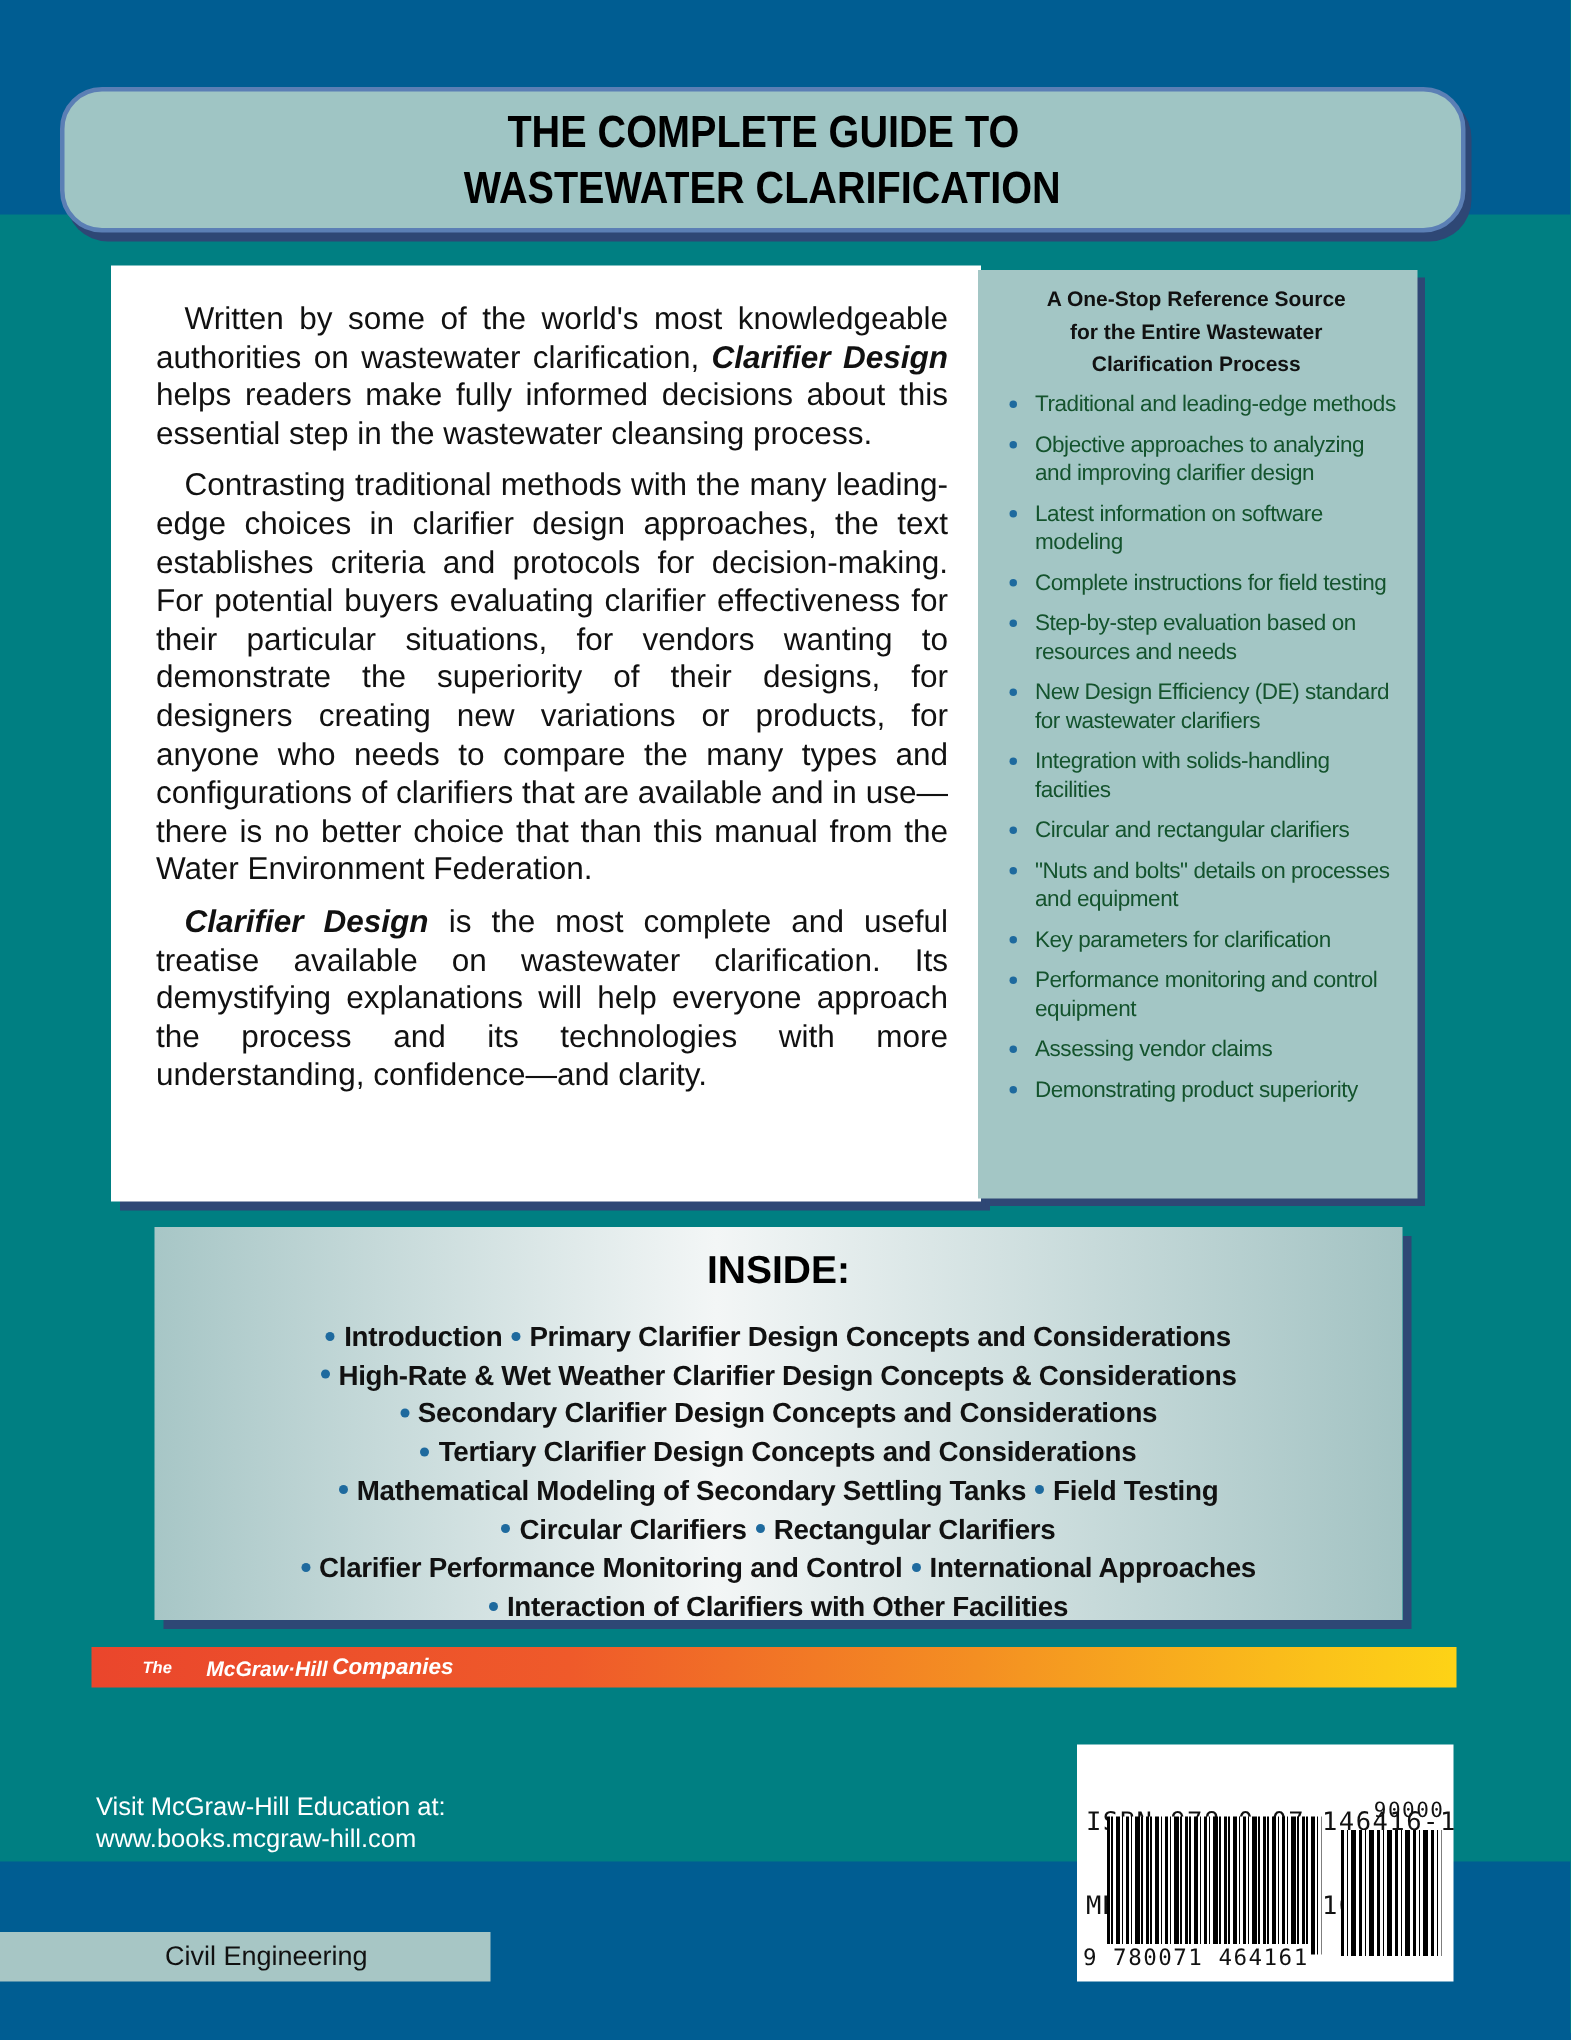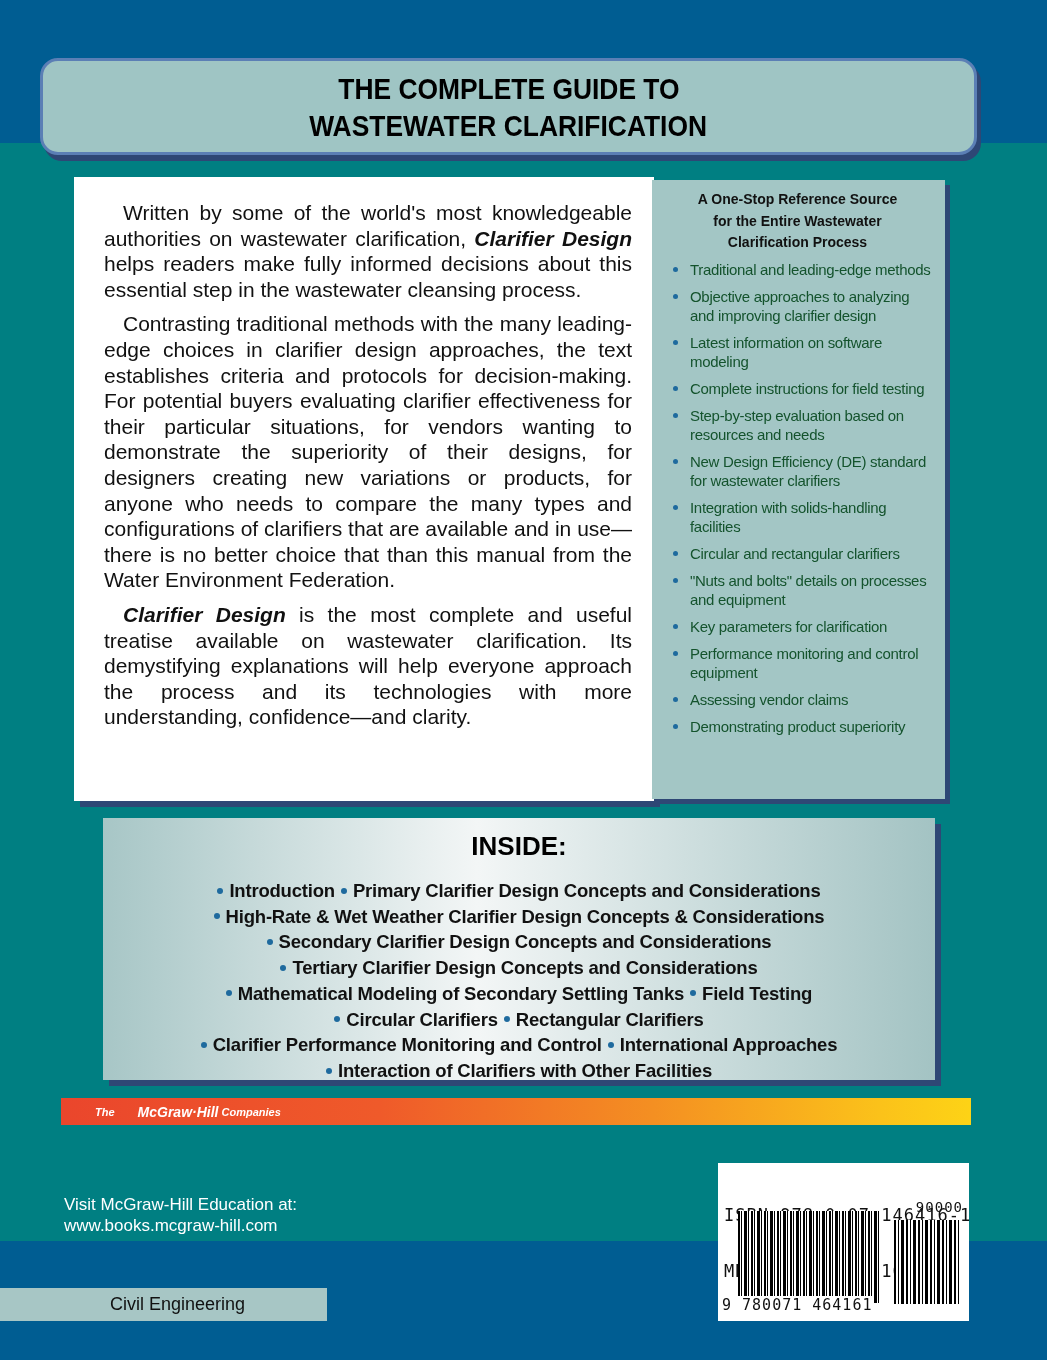--- a/index.html
+++ b/index.html
@@ -8,21 +8,21 @@
     position: relative;
     background: #007f82;
     font-family: "Liberation Sans", sans-serif;
     color: #111;
   }
   .band-top { position: absolute; left: 0; top: 0; width: 1047px; height: 143px; background: #005d92; }
   .band-bottom { position: absolute; left: 0; top: 1241px; width: 1047px; height: 119px; background: #005d92; }
 
   .title-pill {
     position: absolute; left: 40px; top: 58px; width: 937px; height: 97px;
-    background: #9fc5c4; border: 3px solid #5b7fb5; border-radius: 18px;
+    background: #9fc5c4; border: 3px solid #5b7fb5; border-radius: 28px;
     box-shadow: 4px 6px 0 #2e4775;
     display: flex; flex-direction: column; align-items: center; justify-content: center;
   }
   .title-pill .t {
     font-family: "Liberation Sans", sans-serif; font-weight: bold;
     font-size: 30px; line-height: 37px; letter-spacing: 0px;
     transform: scaleX(0.88); color: #000; white-space: nowrap;
   }
 
   .desc-box {
@@ -65,21 +65,21 @@
   .inside-line .dot { display: inline-block; width: 6px; height: 6px; border-radius: 50%; background: #1e6a9e; vertical-align: middle; margin: 0 6px 3px 0; }
   .inside-line .item { margin-right: 6px; }
 
   .mh-bar {
     position: absolute; left: 61px; top: 1098px; width: 910px; height: 27px;
     background: linear-gradient(90deg, #ea462c 0%, #ef5a2a 35%, #f48f22 65%, #fbc21a 90%, #fdd316 100%);
     display: flex; align-items: center; padding-left: 34px;
   }
   .mh-bar .the { color: #fff; font-size: 11px; font-style: italic; font-weight: bold; margin-right: 3px; }
   .mh-bar .name { color: #fff; font-size: 14px; font-style: italic; font-weight: bold; margin-right: 3px; margin-left: 20px; }
-  .mh-bar .comp { color: #fff; font-size: 11px; font-style: italic; font-weight: bold; }
+  .mh-bar .comp { color: #fff; font-size: 15px; font-style: italic; font-weight: bold; }
 
   .visit {
     position: absolute; left: 64px; top: 1194px; color: #fff; font-size: 17px; line-height: 21px;
   }
 
   .category {
     position: absolute; left: 0; top: 1288px; width: 327px; height: 33px;
     background: #a7c6c5; color: #111; font-size: 18px;
     display: flex; align-items: center; padding-left: 110px;
   }

